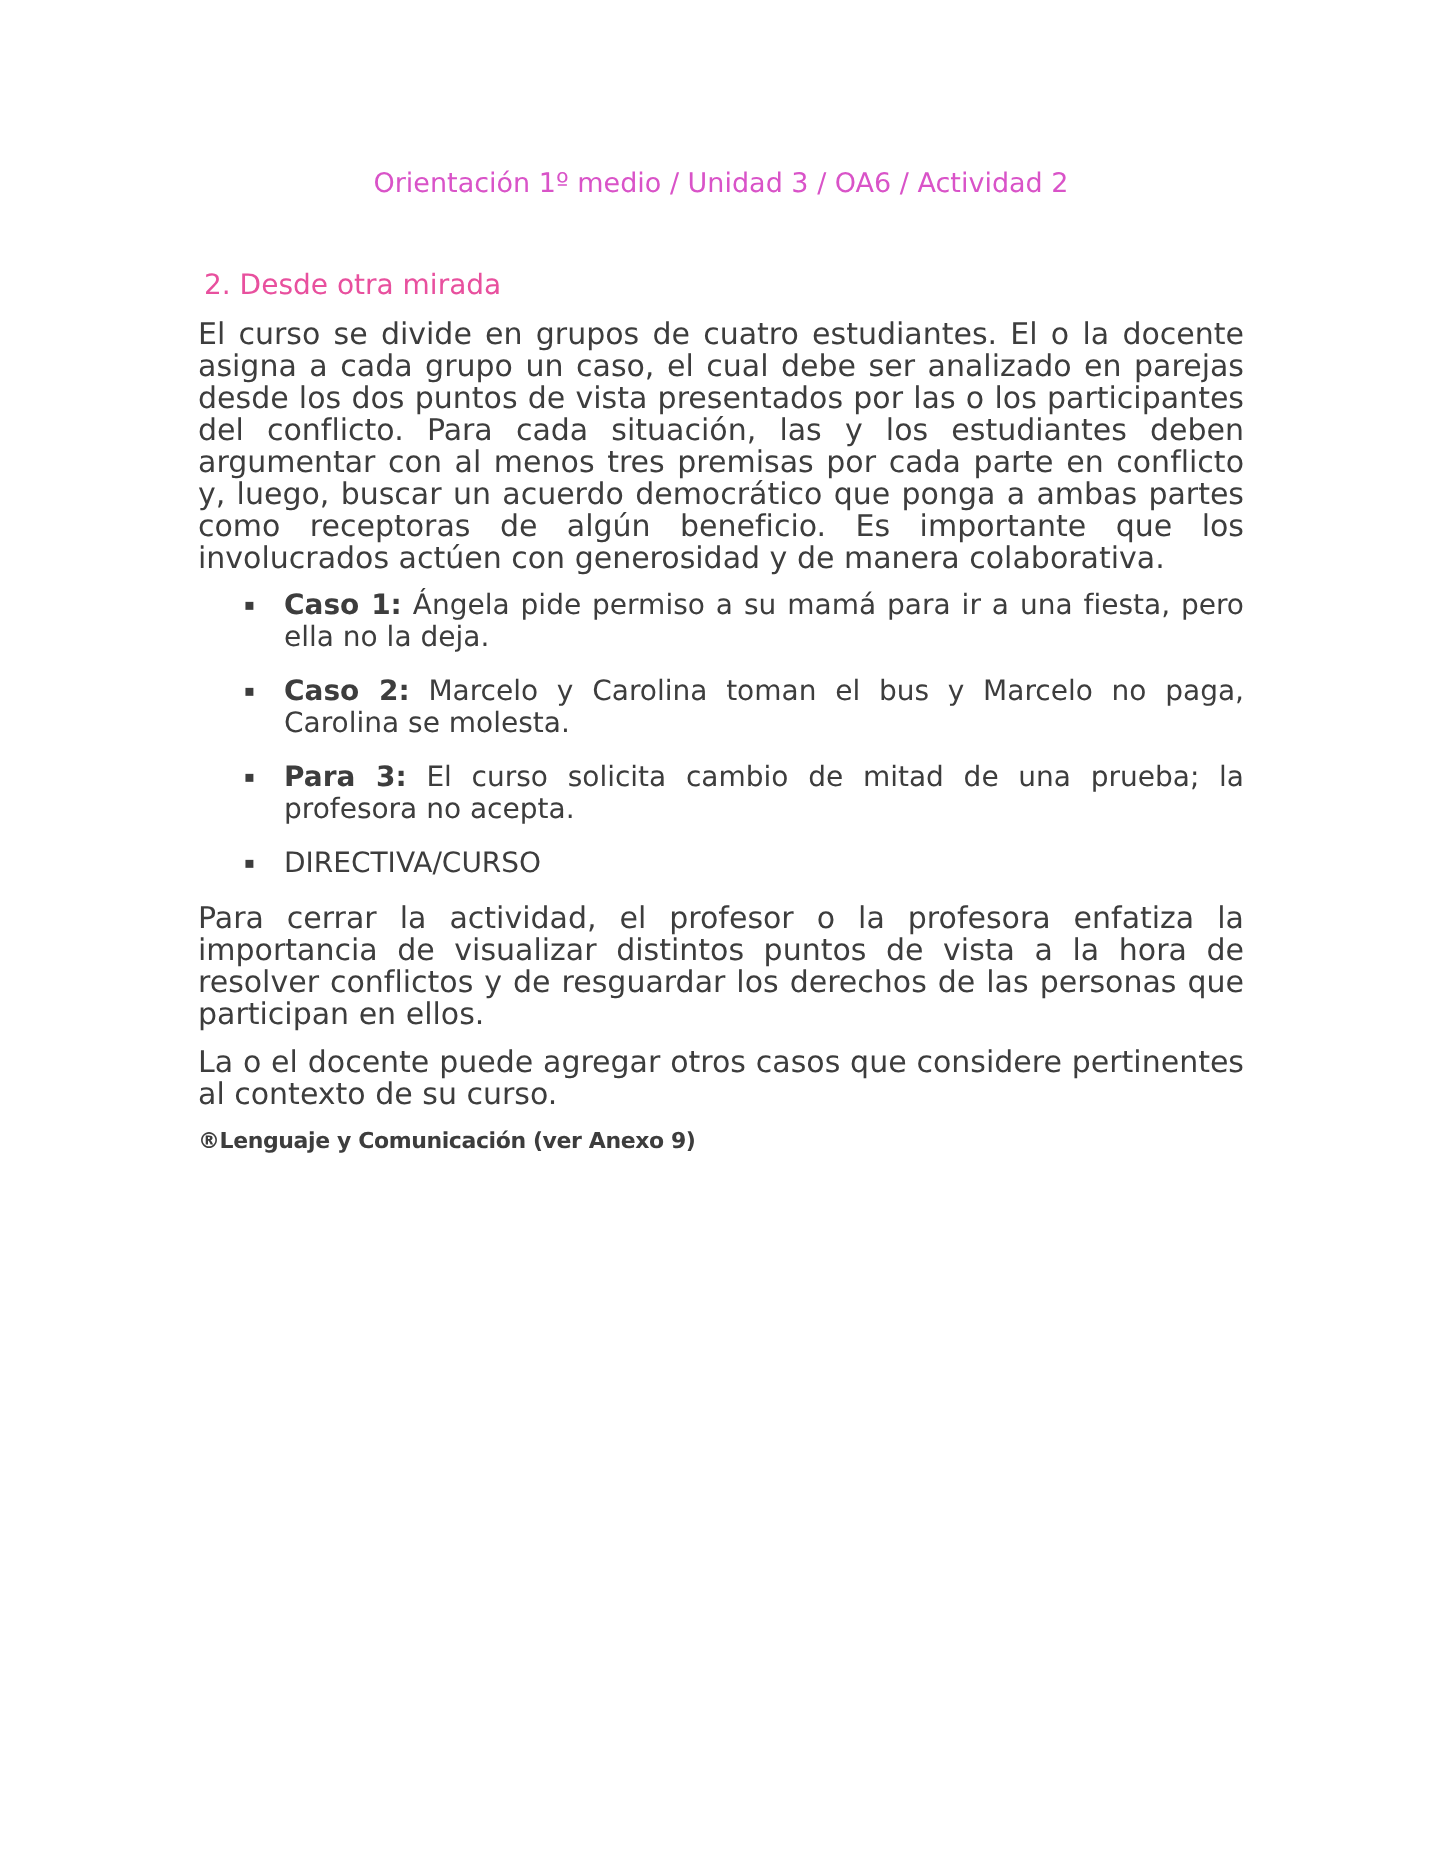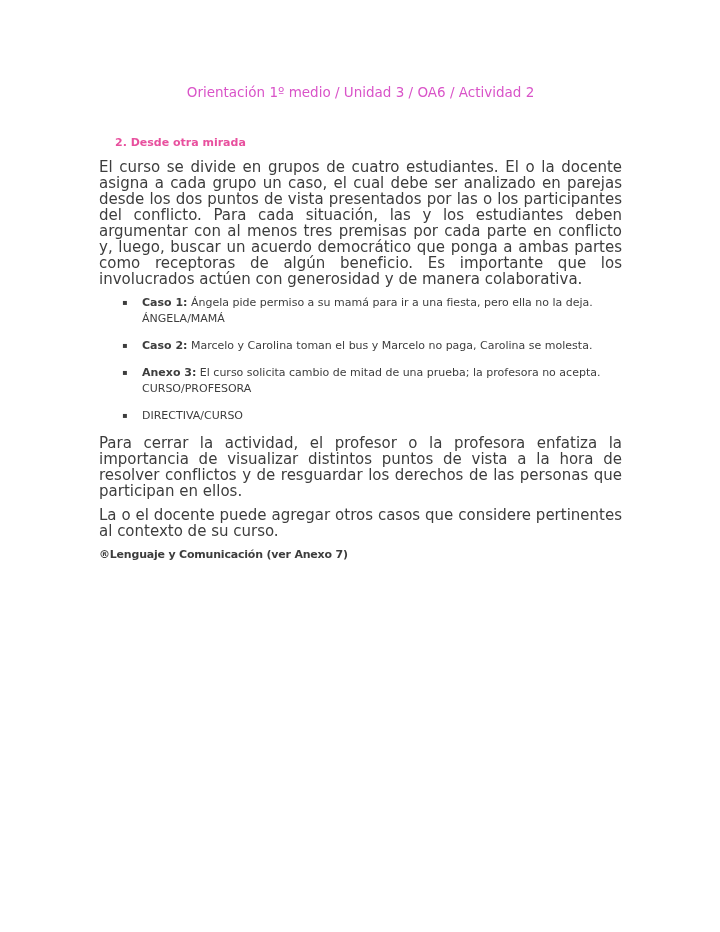--- a/index.html
+++ b/index.html
@@ -29,24 +29,24 @@
   .doc-title {
     text-align: center;
     color: var(--color-title);
     font-size: 13.5px;
     line-height: 16px;
     font-weight: normal;
     margin: 0 0 35px 0;
   }
   .section-heading {
     color: var(--color-heading);
-    font-weight: bold;
-    font-size: 11px;
+    font-weight: normal;
+    font-size: 14px;
     line-height: 16px;
-    margin: 0 0 8px 16px;
+    margin: 0 0 8px 3px;
   }
   .para {
     font-size: 15px;
     line-height: 16px;
     text-align: justify;
     margin: 0 0 8px 0;
   }
   .case-list {
     margin: 3px 0 0 0;
   }
@@ -57,21 +57,21 @@
   }
   .bullet {
     flex: 0 0 20px;
     margin-left: 23px;
     font-size: 8px;
     line-height: 16px;
     color: var(--color-body);
   }
   .case-body {
     flex: 1;
-    font-size: 11px;
+    font-size: 14px;
     line-height: 16px;
   }
   .case-text {
     margin: 0;
     text-align: justify;
   }
   .case-text b { font-weight: bold; }
   .case-parties {
     margin: 0;
   }
@@ -98,55 +98,53 @@
 
     <div class="case-list">
 
       <div class="case-item">
         <span class="bullet">▪</span>
         <div class="case-body">
           <p class="case-text">
             <b>Caso 1:</b>
             <span>Ángela pide permiso a su mamá para ir a una fiesta, pero ella no la deja.</span>
           </p>
-          <p class="case-parties">ÁNGELA/MAMÁ</p>
         </div>
       </div>
 
       <div class="case-item">
         <span class="bullet">▪</span>
         <div class="case-body">
           <p class="case-text">
             <b>Caso 2:</b>
             <span>Marcelo y Carolina toman el bus y Marcelo no paga, Carolina se molesta.</span>
           </p>
         </div>
       </div>
 
       <div class="case-item">
         <span class="bullet">▪</span>
         <div class="case-body">
           <p class="case-text">
-            <b>Anexo 3:</b>
+            <b>Para 3:</b>
             <span>El curso solicita cambio de mitad de una prueba; la profesora no acepta.</span>
           </p>
-          <p class="case-parties">CURSO/PROFESORA</p>
         </div>
       </div>
 
       <div class="case-item">
         <span class="bullet">▪</span>
         <div class="case-body">
           <p class="case-parties">DIRECTIVA/CURSO</p>
         </div>
       </div>
 
     </div>
 
     <div class="closing">
       <p class="para">Para cerrar la actividad, el profesor o la profesora enfatiza la importancia de visualizar distintos puntos de vista a la hora de resolver conflictos y de resguardar los derechos de las personas que participan en ellos.</p>
       <p class="para">La o el docente puede agregar otros casos que considere pertinentes al contexto de su curso.</p>
     </div>
 
-    <p class="footnote">®Lenguaje y Comunicación (ver Anexo 7)</p>
+    <p class="footnote">®Lenguaje y Comunicación (ver Anexo 9)</p>
 
   </div>
 </div>
 
 </body></html>

